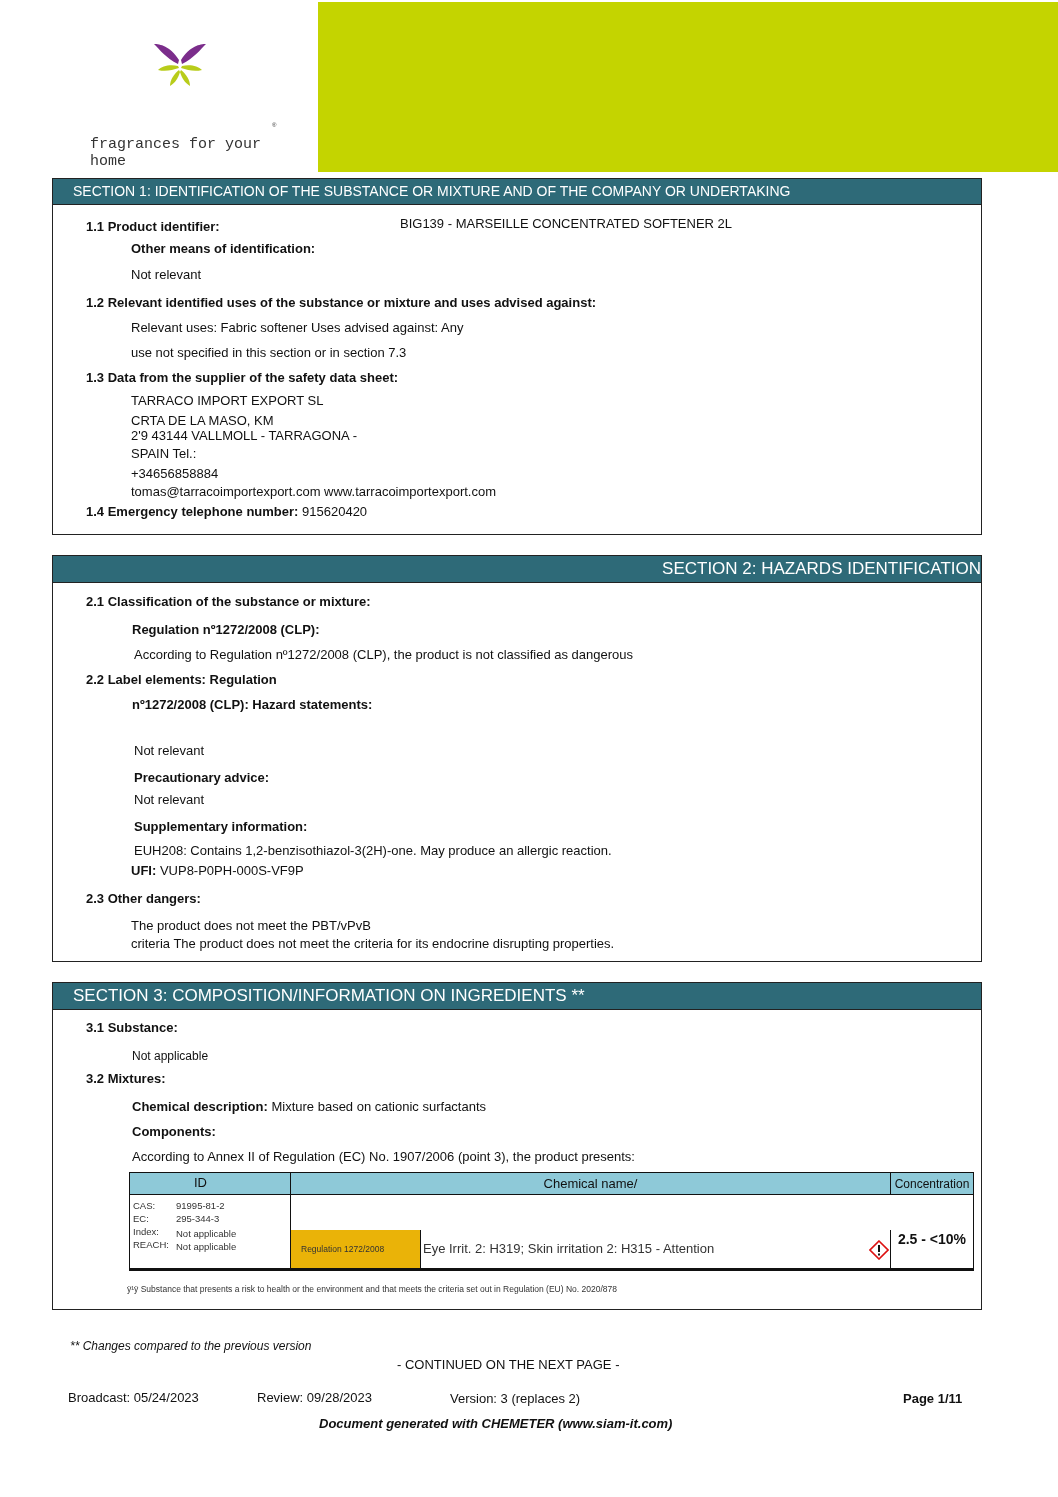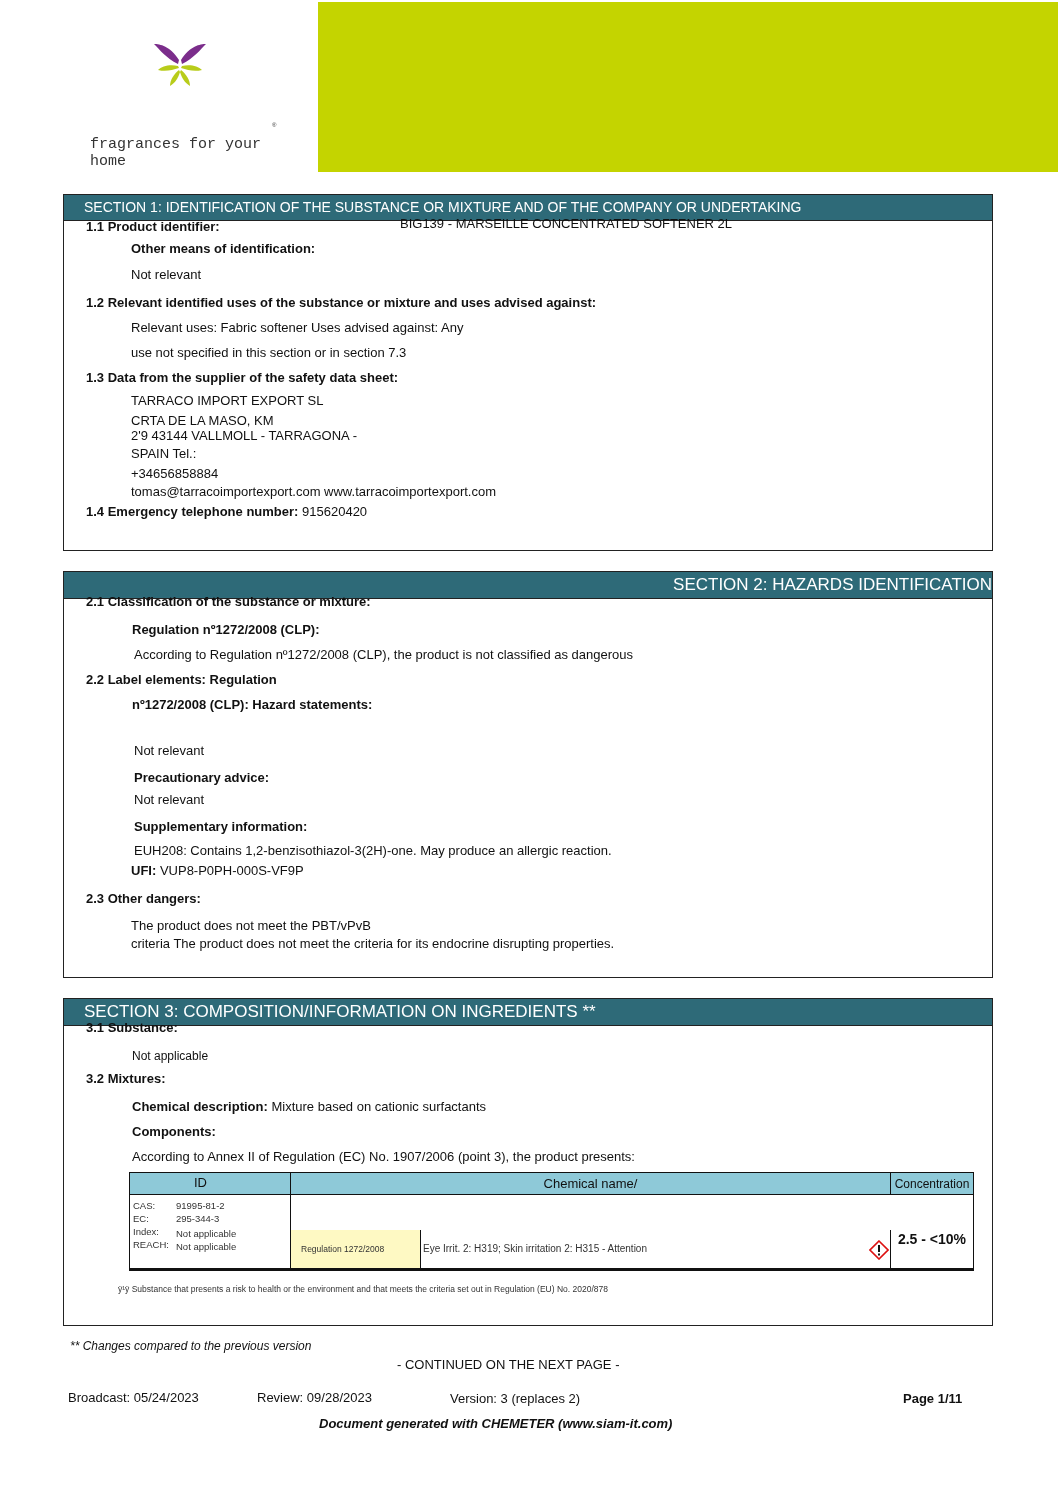--- a/index.html
+++ b/index.html
@@ -4,21 +4,21 @@
 <style>
   html, body { margin: 0; padding: 0; background: #ffffff; }
   body { width: 1058px; height: 1497px; position: relative; font-family: "Liberation Sans", sans-serif; color: #111; overflow: hidden; }
   .abs { position: absolute; }
   .green-block { position: absolute; left: 318px; top: 2px; width: 740px; height: 170px; background: #c4d400; }
   .logo { position: absolute; left: 86px; top: 40px; width: 200px; height: 120px; }
   .logo-word { position: absolute; left: 4px; top: 44px; font-family: "Liberation Serif", serif; font-size: 66px; letter-spacing: 1px; color: #1a1a1a; line-height: 1; }
   .logo-tag { position: absolute; left: 4px; top: 96px; font-size: 15px; color: #333; font-family: Liberation Mono, monospace; }
   .logo-reg { position: absolute; left: 186px; top: 82px; font-size: 6px; color: #333; }
 
-  .section { position: absolute; left: 63px; width: 930px; border: 1.5px solid #222; box-sizing: border-box; margin-top: 16px; }
+  .section { position: absolute; left: 52px; width: 930px; border: 1.5px solid #222; box-sizing: border-box; }
   .section-head { background: #2e6a78; color: #fff; border-bottom: 1.5px solid #222; box-sizing: border-box; padding-left: 20px; }
   .t { position: absolute; font-size: 13px; white-space: nowrap; line-height: 1.2; }
   .b { font-weight: bold; }
   .small { font-size: 12px; }
   .footer { position: absolute; font-size: 13px; white-space: nowrap; }
 </style>
 </head>
 <body>
 
 <div class="green-block"></div>
@@ -116,38 +116,38 @@
     <div class="abs" style="left:46px;top:5px">91995-81-2</div>
     <div class="abs" style="left:3px;top:18px">EC:</div>
     <div class="abs" style="left:46px;top:18px">295-344-3</div>
     <div class="abs" style="left:3px;top:31px">Index:</div>
     <div class="abs" style="left:46px;top:33px">Not applicable</div>
     <div class="abs" style="left:3px;top:44px">REACH:</div>
     <div class="abs" style="left:46px;top:46px">Not applicable</div>
   </div>
 
 
-  <div class="abs" style="left:162px;top:58px;width:130px;height:38px;background:#fef9c3;border-right:1.5px solid #111;box-sizing:border-box;font-size:8.5px;color:#333;line-height:38px;padding-left:10px;white-space:nowrap;overflow:visible;">
+  <div class="abs" style="left:162px;top:58px;width:130px;height:38px;background:#eab308;border-right:1.5px solid #111;box-sizing:border-box;font-size:8.5px;color:#333;line-height:38px;padding-left:10px;white-space:nowrap;overflow:visible;">
     <span>Regulation 1272/2008</span>
   </div>
-  <div class="abs" style="left:292px;top:58px;width:470px;height:38px;border-right:1.5px solid #111;box-sizing:border-box;font-size:10px;color:#333;line-height:38px;padding-left:2px;">
+  <div class="abs" style="left:292px;top:58px;width:470px;height:38px;border-right:1.5px solid #111;box-sizing:border-box;font-size:13px;color:#333;line-height:38px;padding-left:2px;">
     <span>Eye Irrit. 2: H319; Skin irritation 2: H315 - Attention</span>
   </div>
   <svg class="abs" style="left:740px;top:68px" width="20" height="20" viewBox="0 0 20 20">
     <polygon points="10,1 19,10 10,19 1,10" fill="#fff" stroke="#d11" stroke-width="1.6"></polygon>
     <rect x="9" y="5" width="2" height="7" fill="#111"></rect>
     <rect x="9" y="13.5" width="2" height="2" fill="#111"></rect>
   </svg>
 
   <div class="abs" style="left:762px;top:23px;width:82px;height:73px;font-size:14px;font-weight:bold;text-align:center;line-height:88px;">
     <span>2.5 - &lt;10%</span>
   </div>
 </div>
 
-<div class="t" style="left:118px;top:1284px;font-size:8.5px;color:#333;">ÿ¹ÿ Substance that presents a risk to health or the environment and that meets the criteria set out in Regulation (EU) No. 2020/878</div>
+<div class="t" style="left:127px;top:1284px;font-size:8.5px;color:#333;">ÿ¹ÿ Substance that presents a risk to health or the environment and that meets the criteria set out in Regulation (EU) No. 2020/878</div>
 
 <div class="footer" style="left:70px;top:1339px;font-style:italic;font-size:12px;">** Changes compared to the previous version</div>
 <div class="footer" style="left:397px;top:1357px;">- CONTINUED ON THE NEXT PAGE -</div>
 <div class="footer" style="left:68px;top:1390px;">Broadcast: 05/24/2023</div>
 <div class="footer" style="left:257px;top:1390px;">Review: 09/28/2023</div>
 <div class="footer" style="left:450px;top:1391px;">Version: 3 (replaces 2)</div>
 <div class="footer b" style="left:903px;top:1391px;">Page 1/11</div>
 <div class="footer b" style="left:319px;top:1416px;font-style:italic;">Document generated with CHEMETER (www.siam-it.com)</div>
 
 </body></html>

